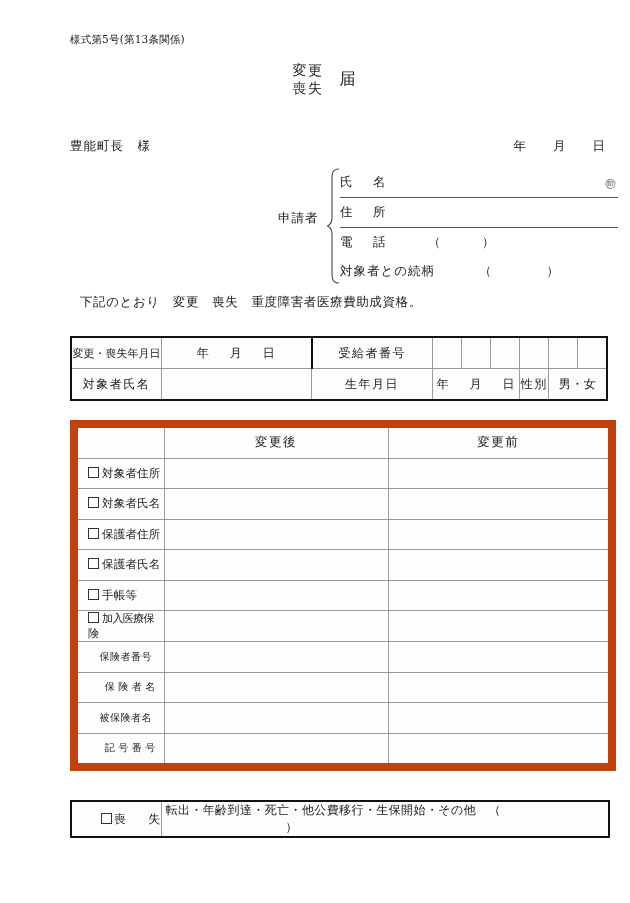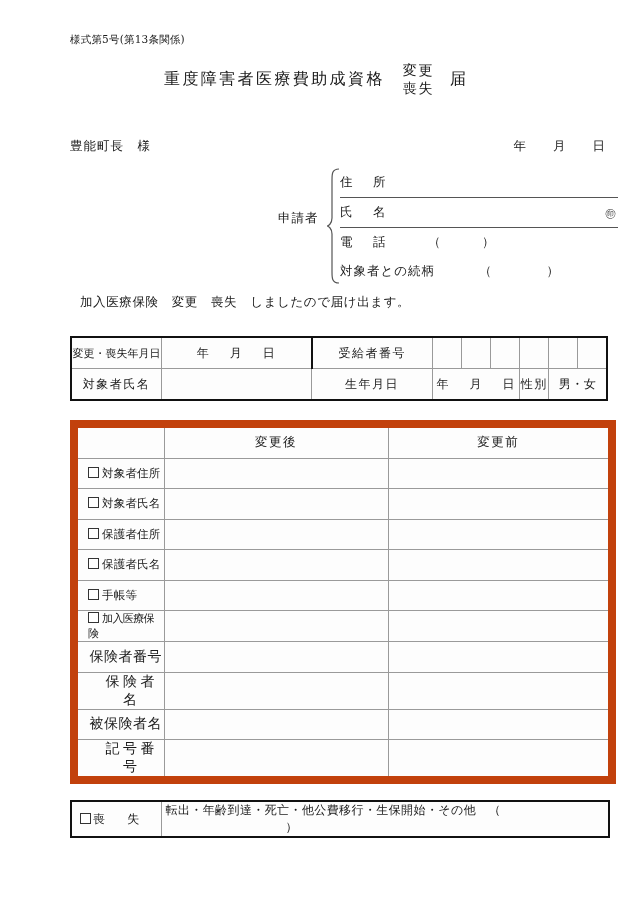--- a/index.html
+++ b/index.html
@@ -202,21 +202,21 @@
     width: 9px;
     height: 9px;
     border: 1px solid #333;
     margin-right: 3px;
     vertical-align: -1px;
     background: #fff;
   }
   .t2-rowlabel.narrow { letter-spacing: -0.6px; font-size: 11px; }
   .t2-sub {
     text-align: center;
-    font-size: 14px;
+    font-size: 10px;
     letter-spacing: 0.5px;
     padding-left: 10px;
   }
   .t2-sub.sp2 { letter-spacing: 3.5px; padding-left: 22px; }
   .t2-sub.sp4 { letter-spacing: 0.5px; }
   .t2-sub.spwide { letter-spacing: 14px; padding-left: 22px; }
   .no-top { border-top: none !important; }
   .inset-line {
     position: relative;
   }
@@ -233,21 +233,21 @@
   
   .table3 {
     position: absolute;
     left: 70px;
     top: 800px;
     width: 538px;
     border: 2px solid #111;
   }
   .table3 td { height: 30px; }
   .t3-label {
-    text-align: left;
+    text-align: right;
     padding-left: 8px;
     font-size: 12px;
     letter-spacing: 0.2px;
     font-family: Liberation Mono, monospace;
   }
   .t3-label .cb {
     display: inline-block;
     width: 9px;
     height: 9px;
     border: 1px solid #333;
@@ -265,21 +265,20 @@
   .t3-options .paren-gap { display: inline-block; width: 120px; }
 </style>
 </head>
 <body>
 
 <div class="page">
 
   <div class="form-number">様式第5号(第13条関係)</div>
 
   <div class="title-row">
-    <span class="title-main">重度障害者医療費助成資格</span>
     <span class="title-stack">
       <span>変更</span>
       <span>喪失</span>
     </span>
     <span class="title-tail">届</span>
   </div>
 
   <div class="addressee">豊能町長　様</div>
 
   <div class="date-line">
@@ -288,38 +287,38 @@
 
   <div class="applicant">
     <div class="applicant-label">申請者</div>
 
     <svg class="brace" viewBox="0 0 14 116" preserveAspectRatio="none">
       <path d="M13 1 C6 1 6 6 6 12 L6 50 C6 56 2 58 1 58 C2 58 6 60 6 66 L6 104 C6 110 6 115 13 115" fill="none" stroke="#555" stroke-width="1.2"></path>
     </svg>
 
     <div class="applicant-fields">
       <div class="af-row ruled">
-        <span class="af-key">住　所</span>
+        <span class="af-key">氏　名</span>
+        <span class="seal">㊞</span>
       </div>
       <div class="af-row ruled">
-        <span class="af-key">氏　名</span>
-        <span class="seal">㊞</span>
+        <span class="af-key">住　所</span>
       </div>
       <div class="af-row">
         <span class="af-key">電　話</span>
         <span class="af-paren">（　　　）</span>
       </div>
       <div class="af-row">
         <span class="af-key wide">対象者との続柄</span>
         <span class="af-paren indent2">（　　　　）</span>
       </div>
     </div>
   </div>
 
-  <div class="statement">加入医療保険　変更　喪失　しましたので届け出ます。</div>
+  <div class="statement">下記のとおり　変更　喪失　重度障害者医療費助成資格。</div>
 
   <table class="table1">
     <colgroup>
       <col style="width:90px">
       <col style="width:150px">
       <col style="width:120px">
       <col style="width:29px">
         <col style="width:29px">
         <col style="width:29px">
       <col style="width:29px">

